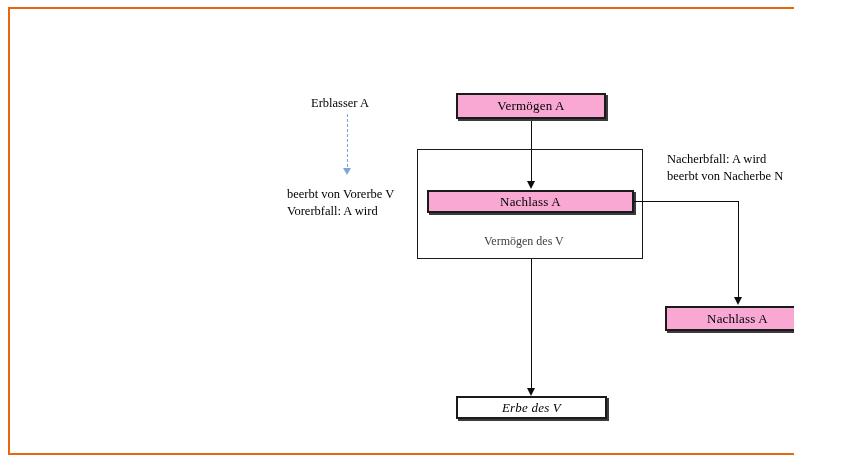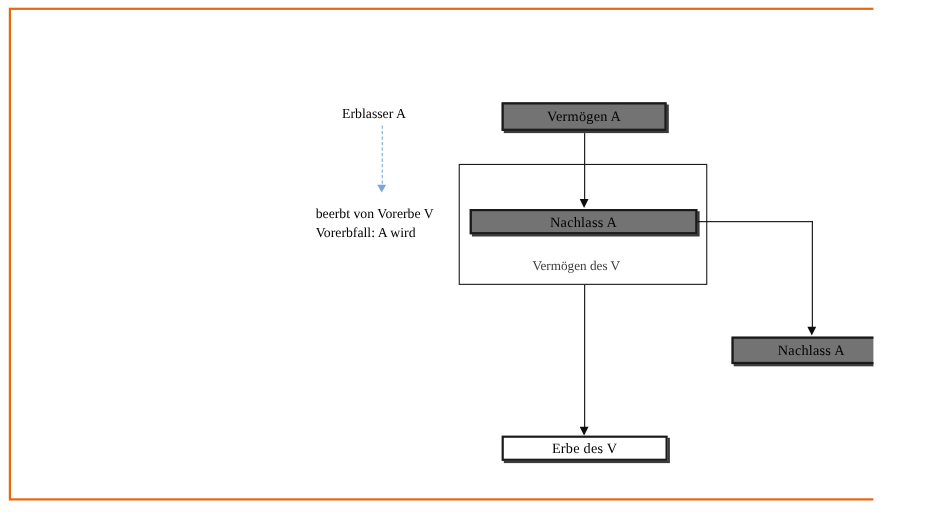--- a/index.html
+++ b/index.html
@@ -33,21 +33,21 @@
     box-sizing: border-box;
     display: flex;
     align-items: center;
     justify-content: center;
     font-size: 13px;
     color: #000000;
     letter-spacing: 0.2px;
     white-space: nowrap;
   }
   .node.gray {
-    background: #737373;
+    background: #f9a8d4;
     border: 2px solid #1a1a1a;
     box-shadow: 2px 2px 0 0 #3b3b3b;
   }
   .node.white {
     background: #ffffff;
     border: 2px solid #1a1a1a;
     box-shadow: 2px 2px 0 0 #3b3b3b;
   }
 
   
@@ -120,20 +120,24 @@
 
   <div class="label" style="left:311px; top:95px;">
     <span>Erblasser A</span>
   </div>
 
   <div class="label" style="left:287px; top:186px;">
     <div>beerbt von Vorerbe V</div>
     <div>Vorerbfall: A wird</div>
   </div>
 
+  <div class="label" style="left:667px; top:151px;">
+    <div>Nacherbfall: A wird</div>
+    <div>beerbt von Nacherbe N</div>
+  </div>
 
   <div class="node gray" style="left:456px; top:93px; width:150px; height:26px;">
     <span>Vermögen A</span>
   </div>
 
   <div class="vline" style="left:531px; top:121px; height:62px;"></div>
   <div class="arrowhead-down" style="left:527px; top:181px;"></div>
 
   <div class="container-box" style="left:417px; top:149px; width:226px; height:110px;"></div>
   <div class="container-label" style="left:484px; top:234px;">
@@ -148,17 +152,17 @@
   <div class="vline" style="left:738px; top:201px; height:98px;"></div>
   <div class="arrowhead-down" style="left:734px; top:297px;"></div>
 
   <div class="node gray" style="left:665px; top:306px; width:145px; height:25px;">
     <span>Nachlass A</span>
   </div>
 
   <div class="vline" style="left:531px; top:259px; height:130px;"></div>
   <div class="arrowhead-down" style="left:527px; top:388px;"></div>
 
-  <div class="node white" style="left:456px; top:396px; width:151px; height:23px;">
+  <div class="node white" style="left:456px; top:396px; width:151px; height:23px;font-style:italic;">
     <span>Erbe des V</span>
   </div>
 
 </div>
 
 </body></html>

